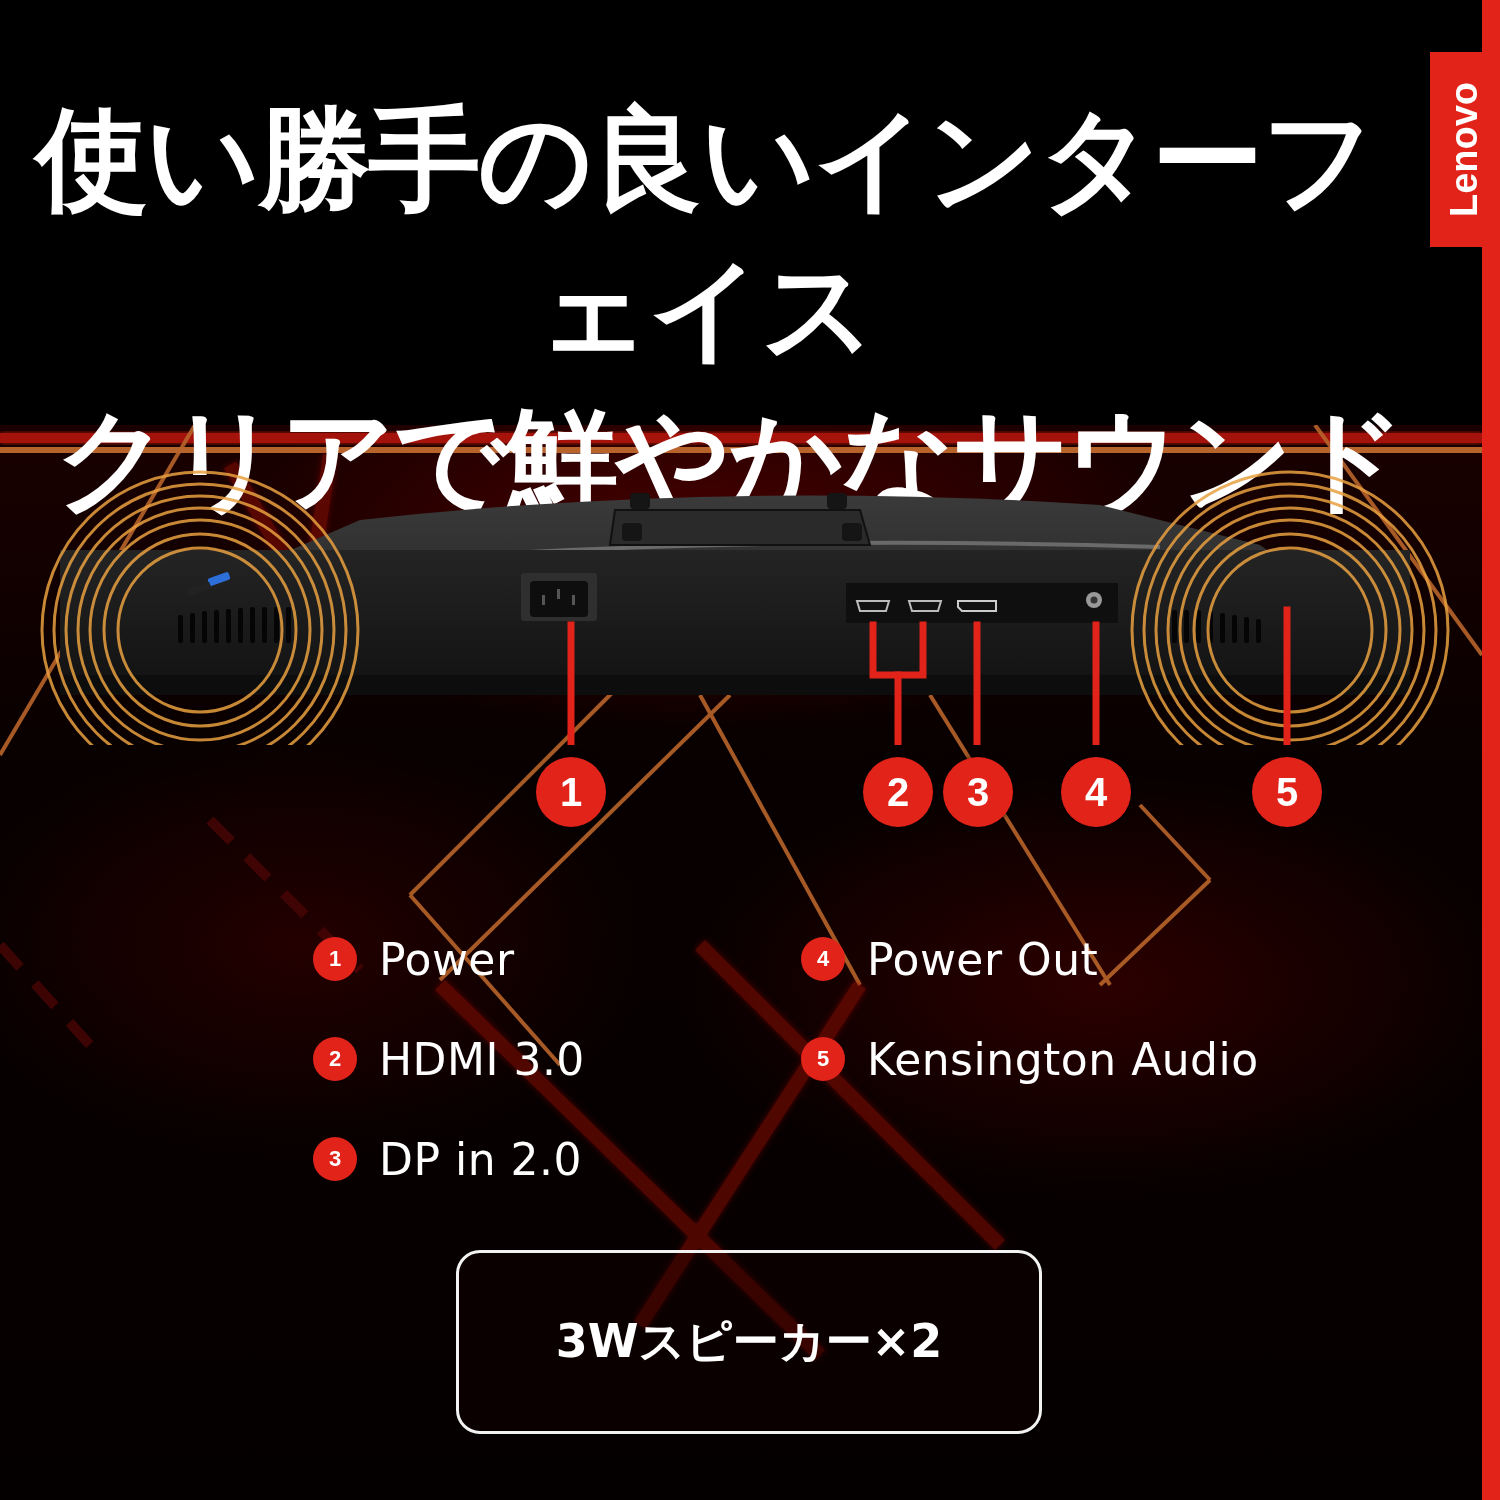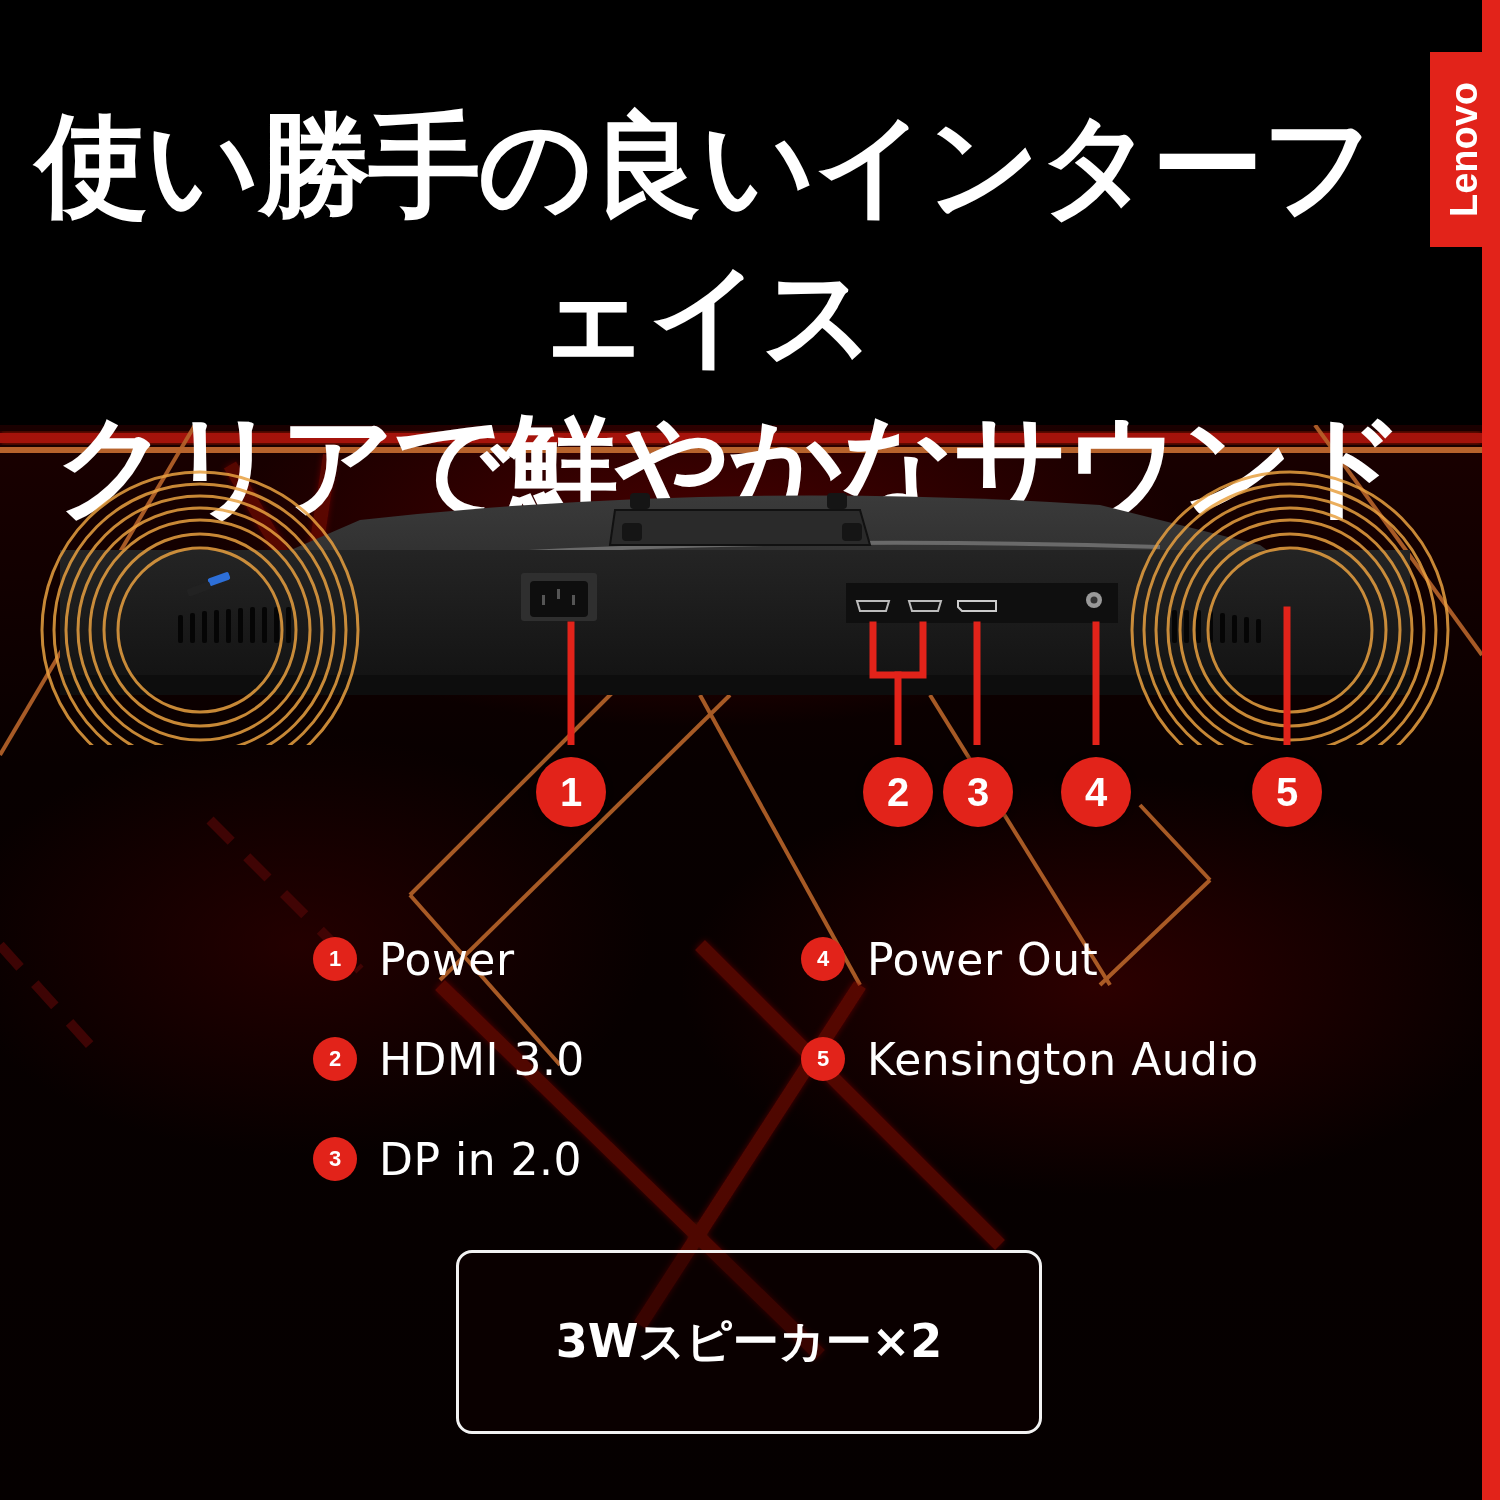--- a/index.html
+++ b/index.html
@@ -11,21 +11,21 @@
   .bg-scene { position:absolute; left:0; top:425px; width:1482px; height:1075px;
     background:
       radial-gradient(ellipse 700px 260px at 700px 120px, rgba(120,0,0,0.55), rgba(0,0,0,0) 70%),
       radial-gradient(ellipse 600px 300px at 1100px 560px, rgba(90,0,0,0.45), rgba(0,0,0,0) 70%),
       radial-gradient(ellipse 500px 300px at 300px 520px, rgba(70,0,0,0.45), rgba(0,0,0,0) 70%),
       linear-gradient(#1a0000 0px, #080000 340px, #050000 100%);
   }
   .bg-svg { position:absolute; left:0; top:425px; }
 
   
-  .headline { position:absolute; left:0; top:90px; width:1430px; text-align:center; }
+  .headline { position:absolute; left:0; top:84px; width:1430px; text-align:center; }
   .headline-line { display:block; font-family:"DejaVu Sans","Liberation Sans",sans-serif;
     font-weight:bold; font-size:112px; line-height:150px; letter-spacing:-2px; color:#fff; }
   .headline-line.l1 { margin-left:-20px; }
   .headline-line.l2 { margin-left:30px; }
 
   
   .brand-strip { position:absolute; left:1482px; top:0; width:18px; height:1500px; background:#e2231a; }
   .brand-logo { position:absolute; left:1430px; top:52px; width:70px; height:195px; background:#e2231a;
     display:flex; align-items:center; justify-content:center; }
   .brand-logo span { display:block; transform:rotate(-90deg); white-space:nowrap;
@@ -42,21 +42,21 @@
 
   
   .legend-item { position:absolute; display:flex; align-items:center; height:50px; }
   .legend-num { width:44px; height:44px; border-radius:50%; background:#e2231a; color:#fff;
     display:flex; align-items:center; justify-content:center;
     font-family:"Liberation Sans",sans-serif; font-weight:bold; font-size:22px; margin-right:22px; }
   .legend-label { font-family:"DejaVu Sans","Liberation Sans",sans-serif; font-size:44px; color:#fff; letter-spacing:0.5px; }
 
   
   .feature-box { position:absolute; left:456px; top:1250px; width:586px; height:184px;
-    border:3px solid #f2f2f2; border-radius:16px; box-sizing:border-box;
+    border:3px solid #f2f2f2; border-radius:24px; box-sizing:border-box;
     display:flex; align-items:center; justify-content:center;
     background:rgba(20,0,0,0.35); }
   .feature-box span { font-family:"DejaVu Sans","Liberation Sans",sans-serif; font-weight:bold; font-size:46px; color:#fff; }
 </style>
 </head>
 <body>
 
 <div class="canvas">
 
   <div class="bg-scene"></div>

